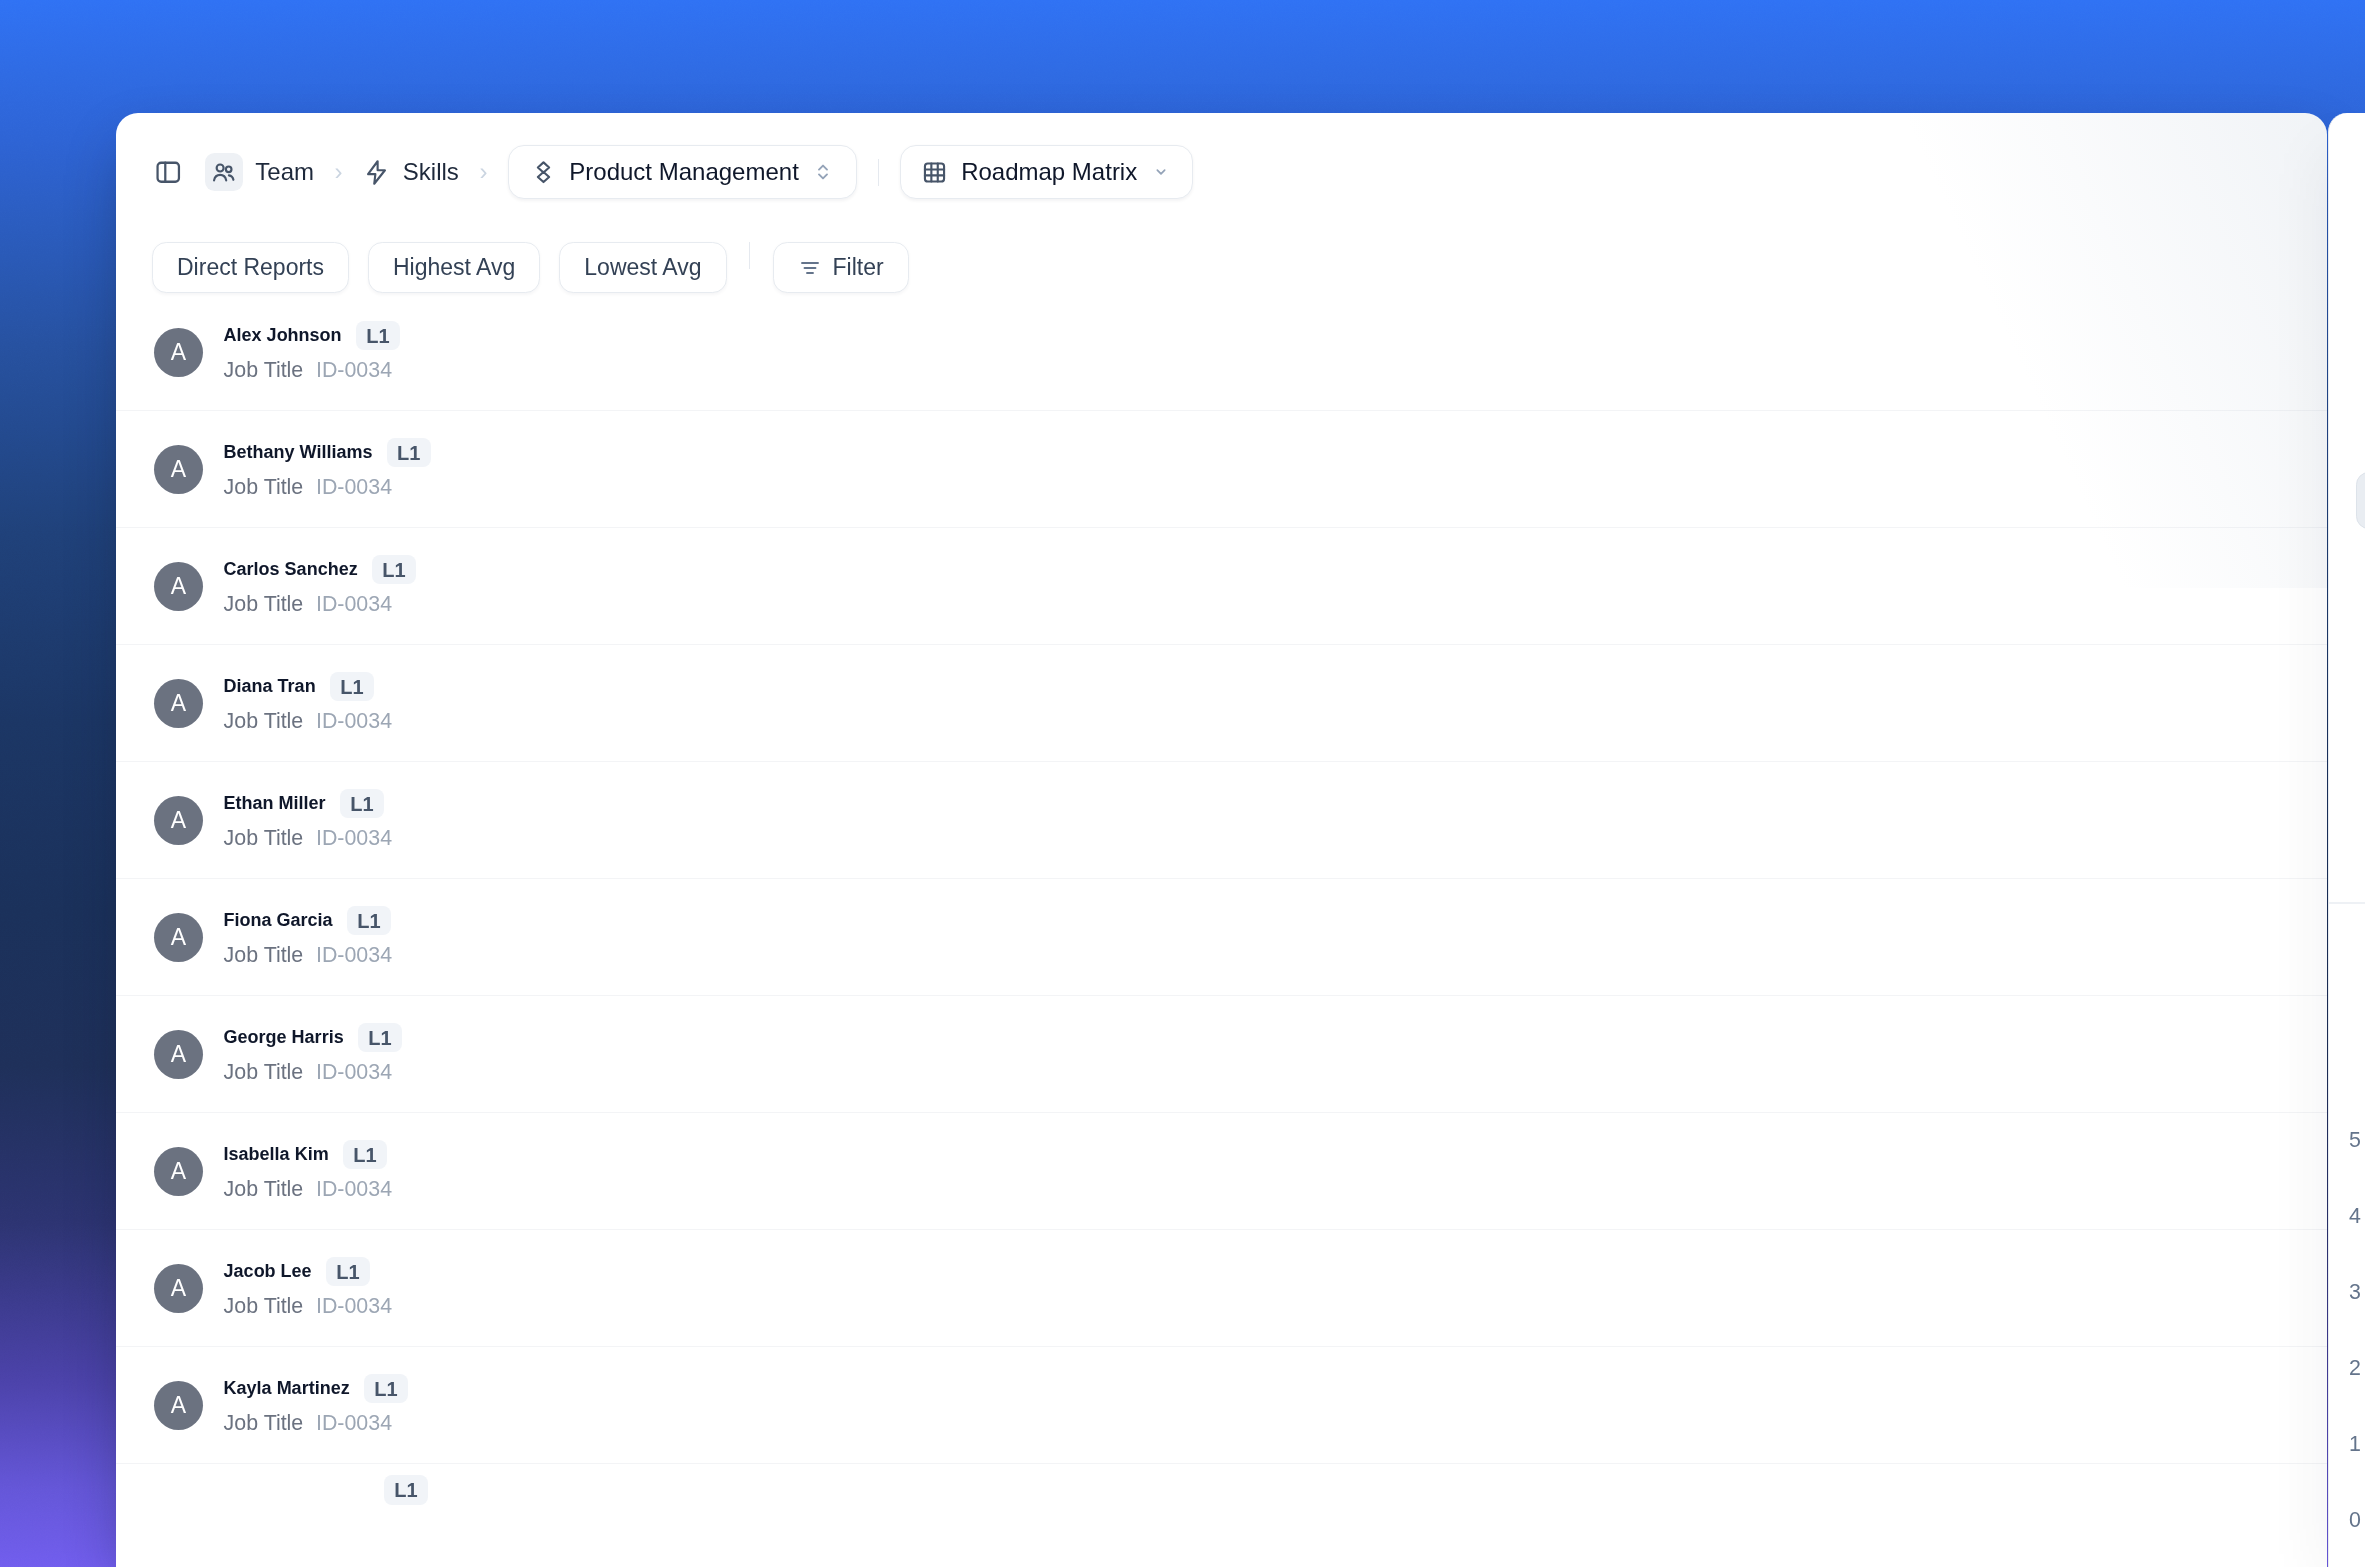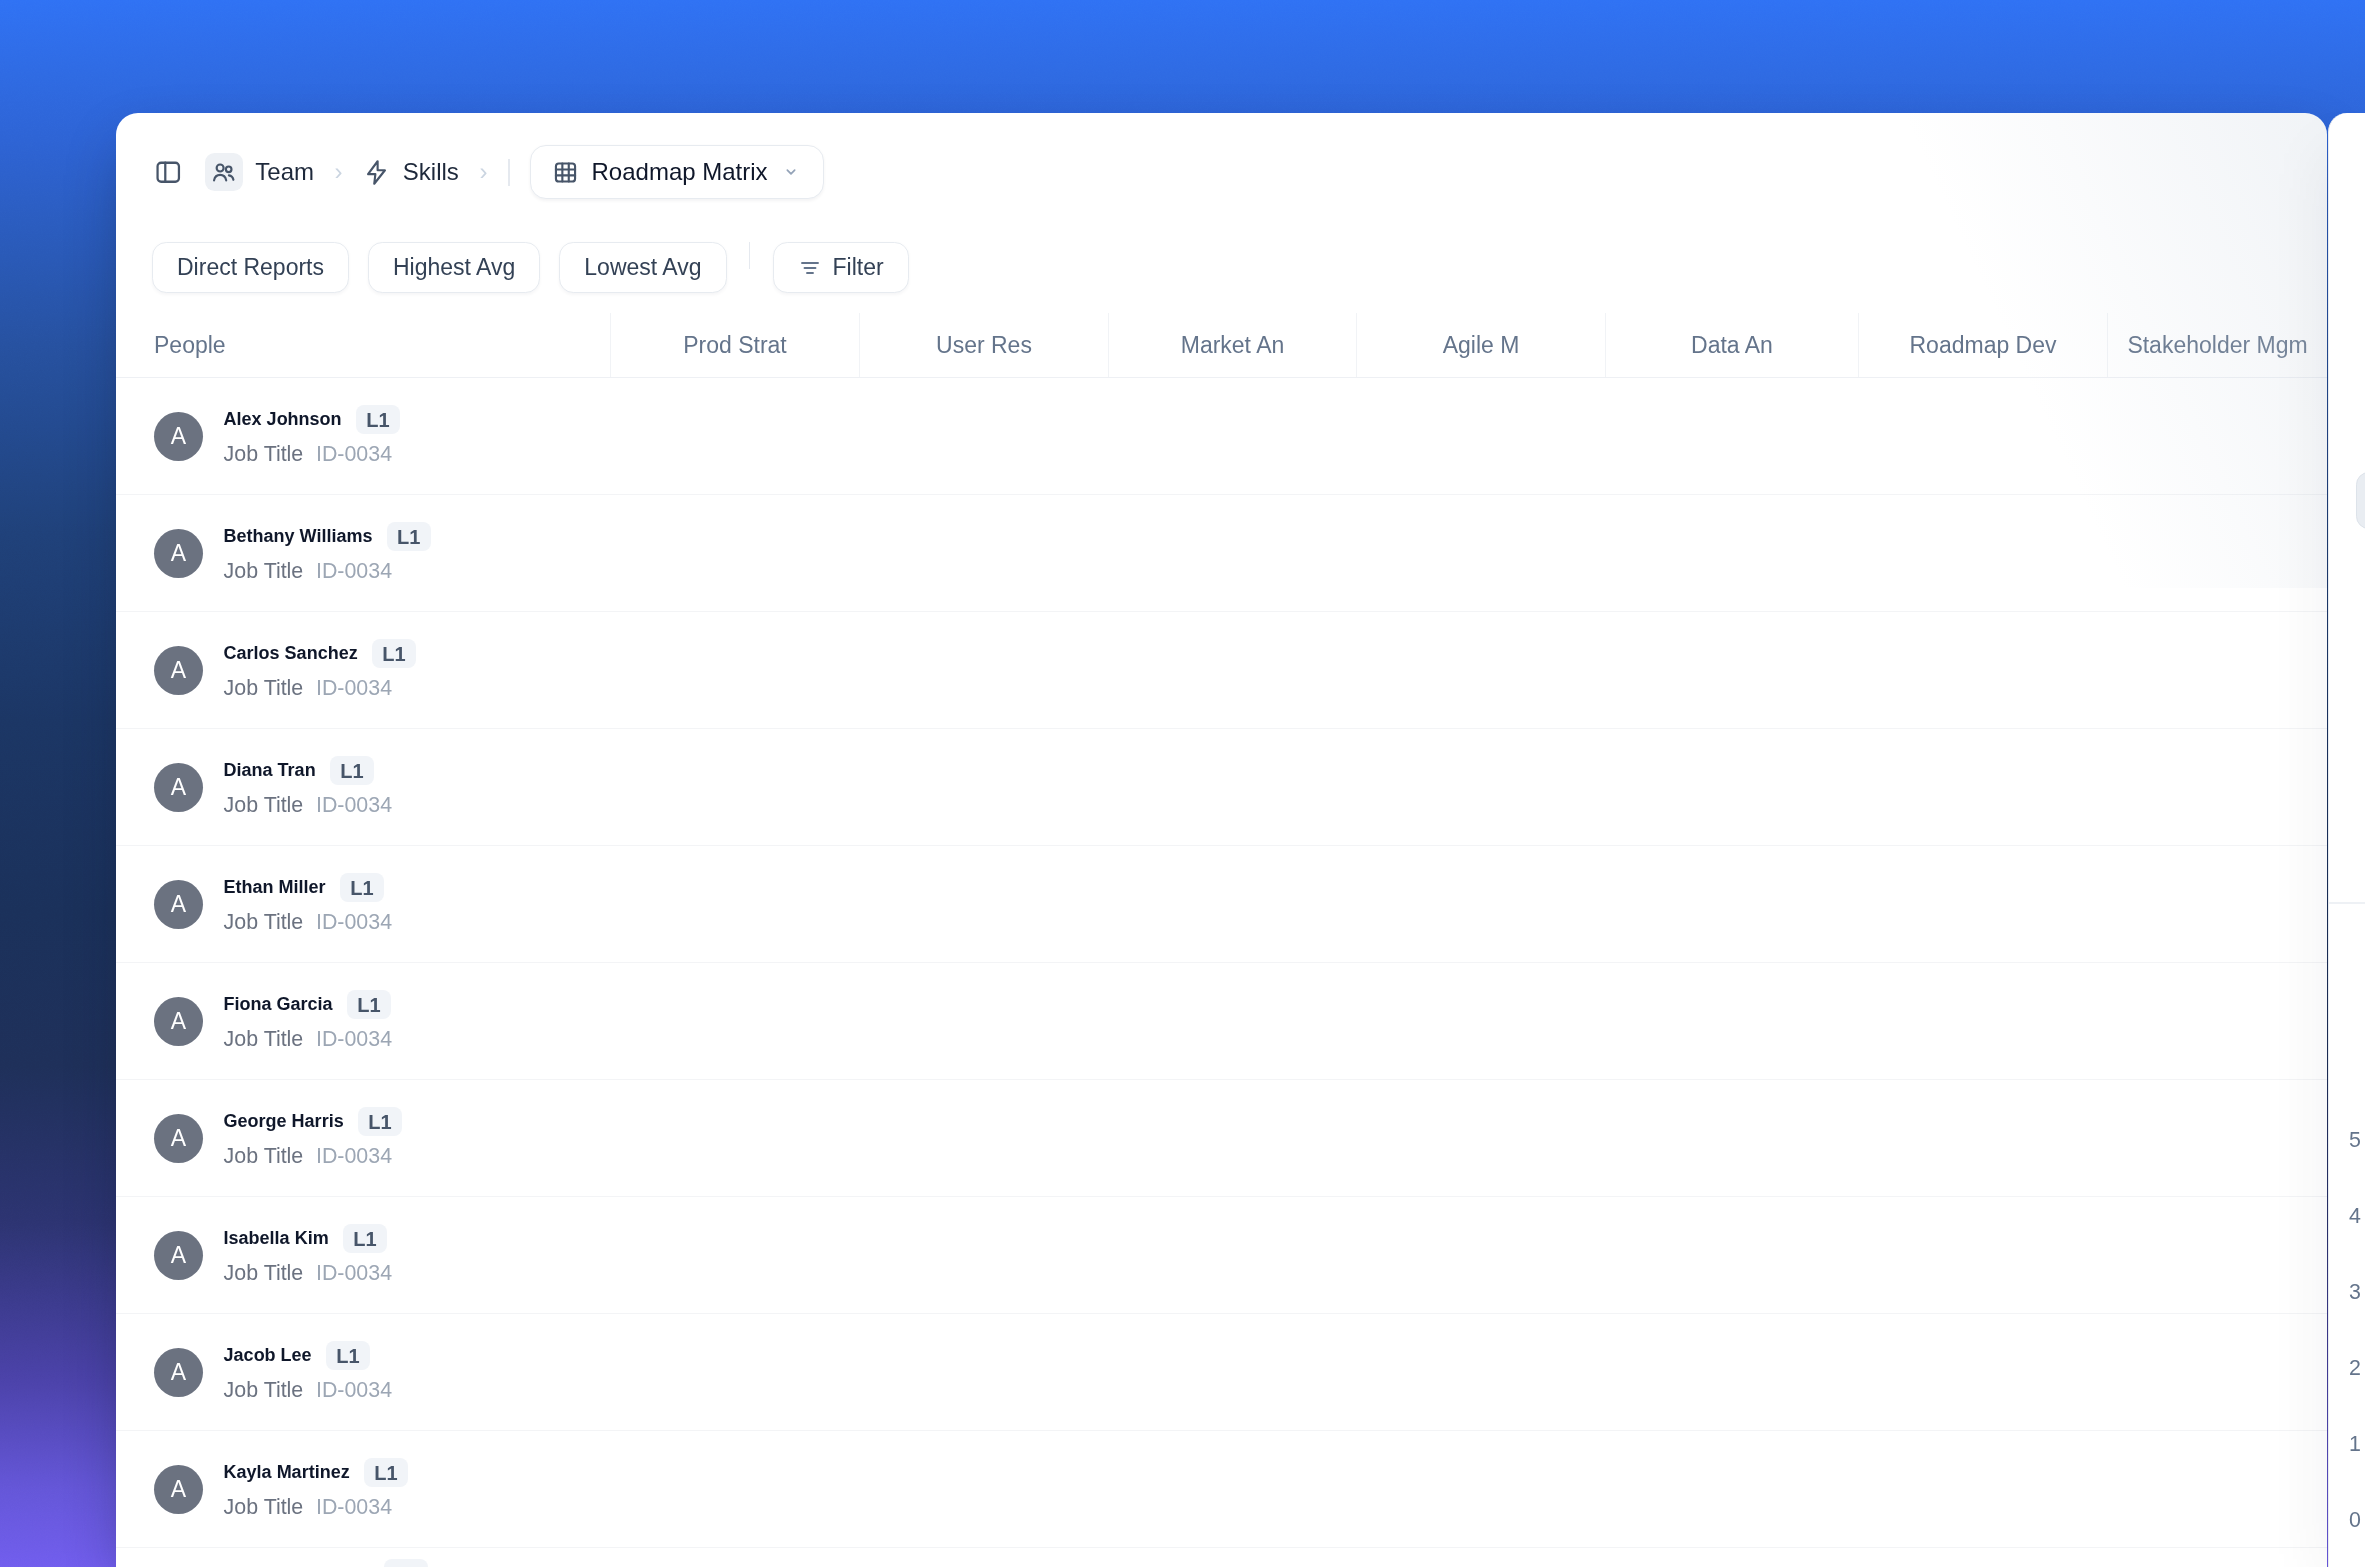--- a/index.html
+++ b/index.html
@@ -111,20 +111,35 @@
     <span class="crumb-sep">›</span>
     <span class="crumb-item">
       <span class="icon">
         <svg width="27" height="27" viewBox="0 0 24 24">
             <path d="M13 2 L4.5 13.5 H11 L10 22 L19.5 10 H13 Z"></path>
           </svg>
       </span>
       <span>Skills</span>
     </span>
     <span class="crumb-sep">›</span>
+    <button class="selector">
+      <span class="icon">
+        <svg width="27" height="27" viewBox="0 0 24 24">
+            <path d="M12 3 L17 7.5 12 12 7 7.5 Z"></path>
+            <path d="M12 11.5 L17 16 12 20.5 7 16 Z"></path>
+          </svg>
+      </span>
+      <span>Product Management</span>
+      <span class="icon" style="color:#94a3b8;">
+        <svg width="24" height="24" viewBox="0 0 24 24">
+            <path d="M8 9.6 L12 5.6 L16 9.6"></path>
+            <path d="M8 14.4 L12 18.4 L16 14.4"></path>
+          </svg>
+      </span>
+    </button>
     <span class="vdivider"></span>
     <button class="selector">
       <span class="icon">
         <svg width="27" height="27" viewBox="0 0 24 24">
             <rect x="3.5" y="4" width="17" height="16" rx="2.5"></rect>
             <line x1="3.5" y1="9.3" x2="20.5" y2="9.3"></line>
             <line x1="3.5" y1="14.6" x2="20.5" y2="14.6"></line>
             <line x1="9.2" y1="4" x2="9.2" y2="20"></line>
             <line x1="14.9" y1="4" x2="14.9" y2="20"></line>
           </svg>
@@ -150,32 +165,20 @@
         <svg width="24" height="24" viewBox="0 0 24 24">
             <line x1="4" y1="7" x2="20" y2="7"></line>
             <line x1="6.5" y1="12" x2="17.5" y2="12"></line>
             <line x1="9" y1="17" x2="15" y2="17"></line>
           </svg>
       </span>
       <span>Filter</span>
     </button>
   </div>
 
-  <div class="thead">
-    <div class="hcell people">People</div>
-    <span id="skillheads" style="display:flex; height:100%;">
-        <div class="hcell" style="width: 249px;">Prod Strat</div>
-        <div class="hcell" style="width: 249px;">User Res</div>
-        <div class="hcell" style="width: 248px;">Market An</div>
-        <div class="hcell" style="width: 249px;">Agile M</div>
-        <div class="hcell" style="width: 253px;">Data An</div>
-        <div class="hcell" style="width: 249px;">Roadmap Dev</div>
-        <div class="hcell" style="width: 220px;">Stakeholder Mgm</div>
-      </span>
-  </div>
 
   <div class="tbody" id="tbody">
       <div class="row">
         <div class="pcell">
           <div class="avatar">A</div>
           <div class="pinfo">
             <div class="nameline">
               <span class="pname">Alex Johnson</span>
               <span class="lvl">L1</span>
             </div>

